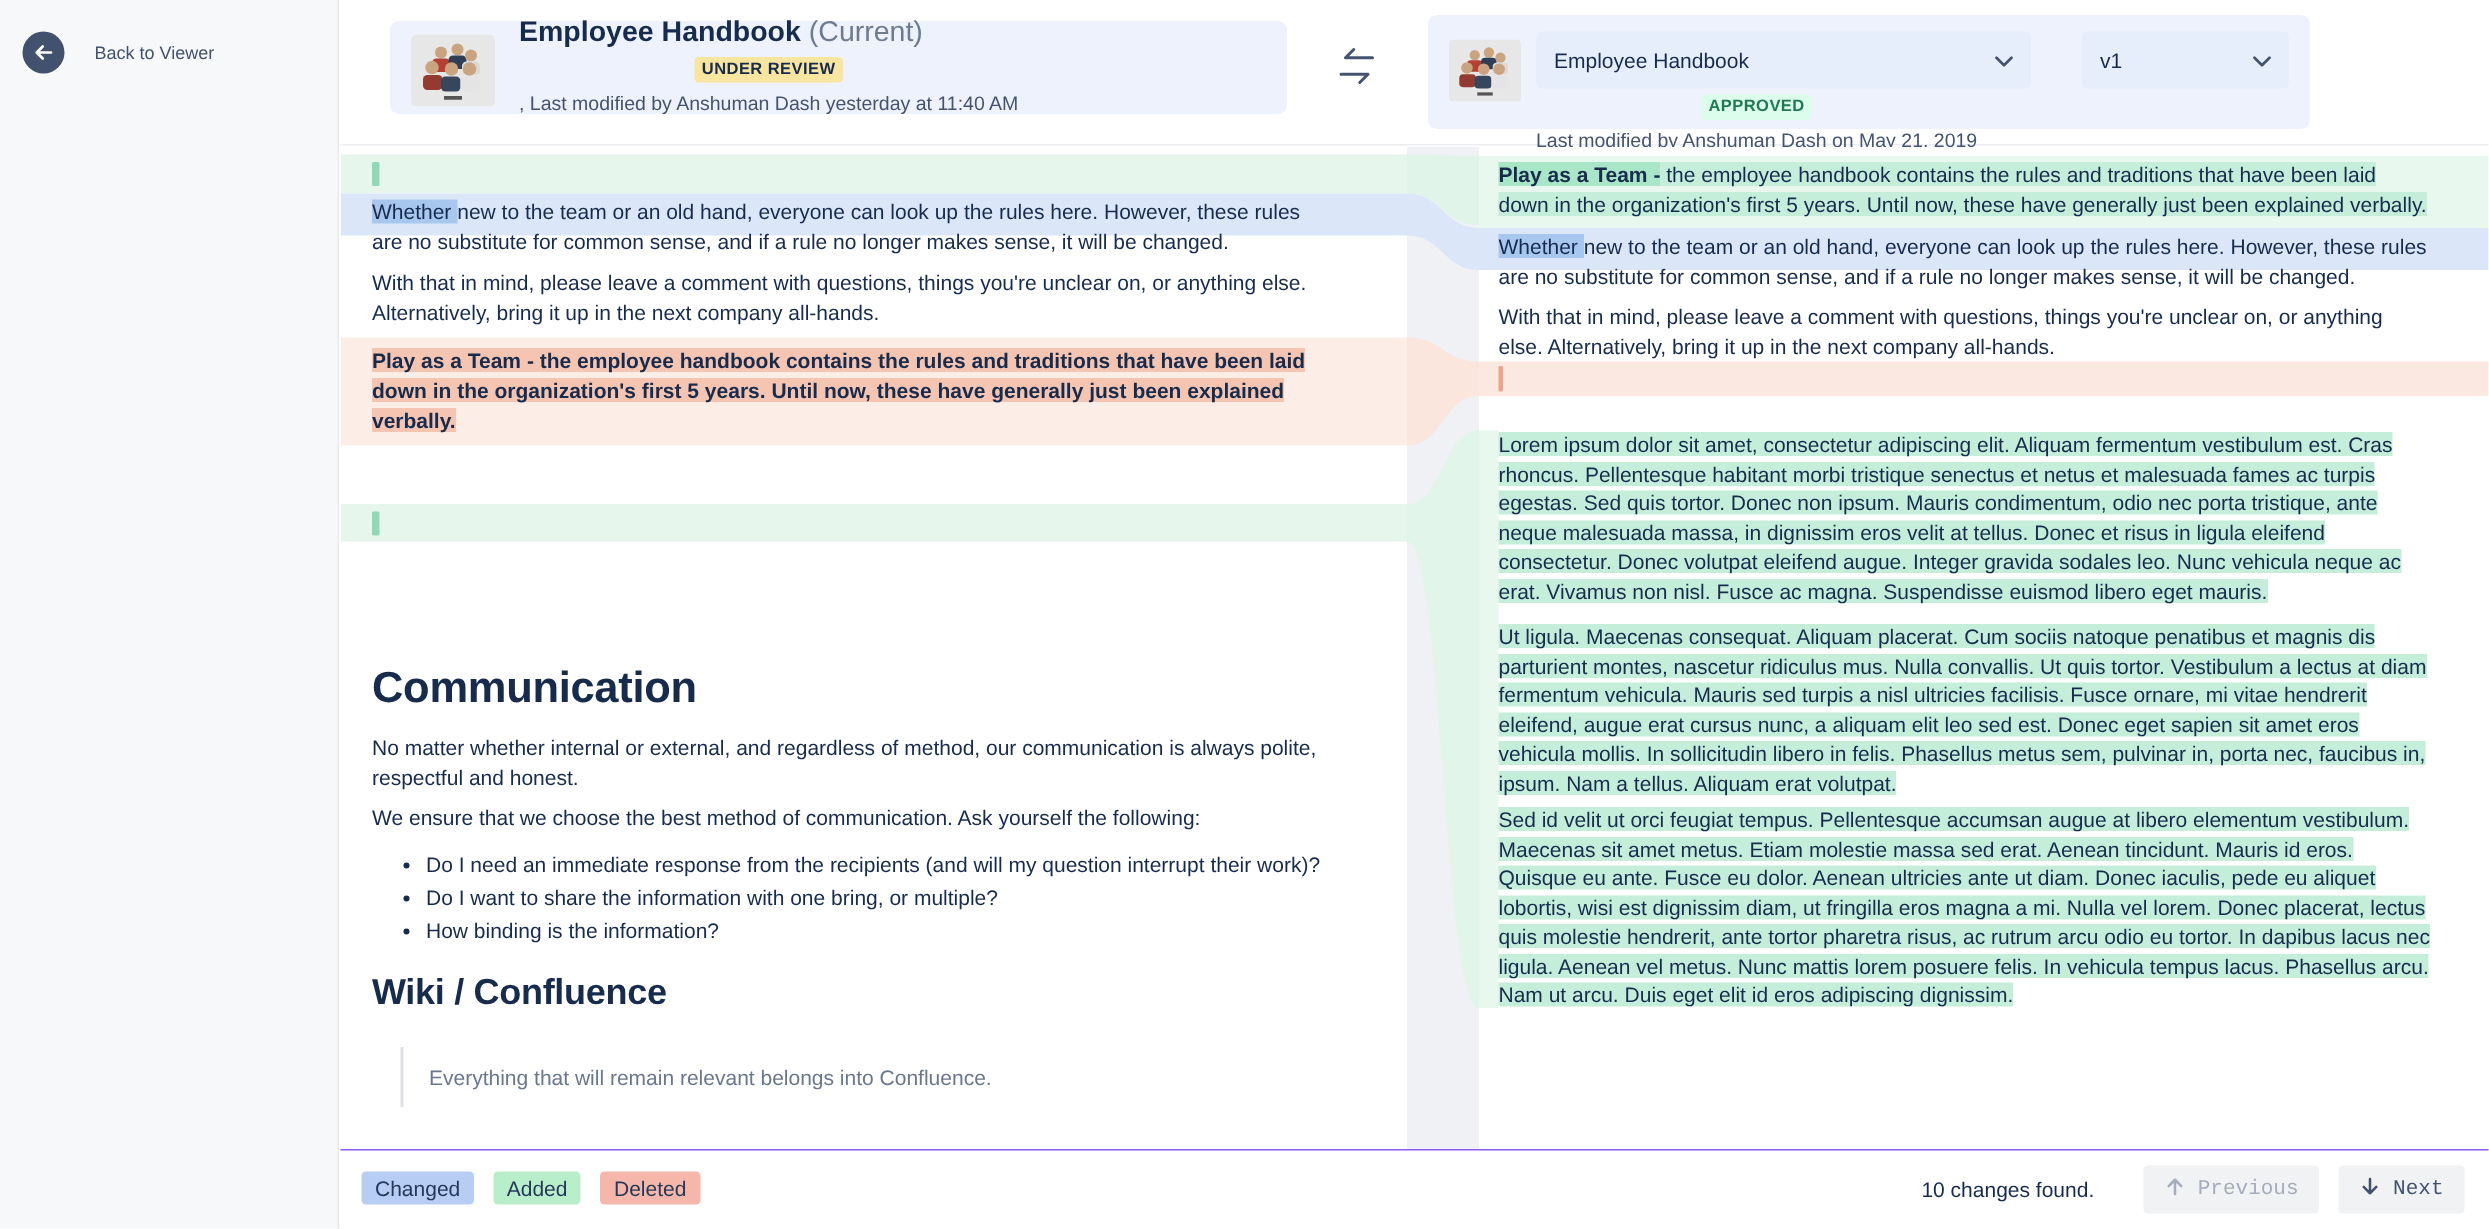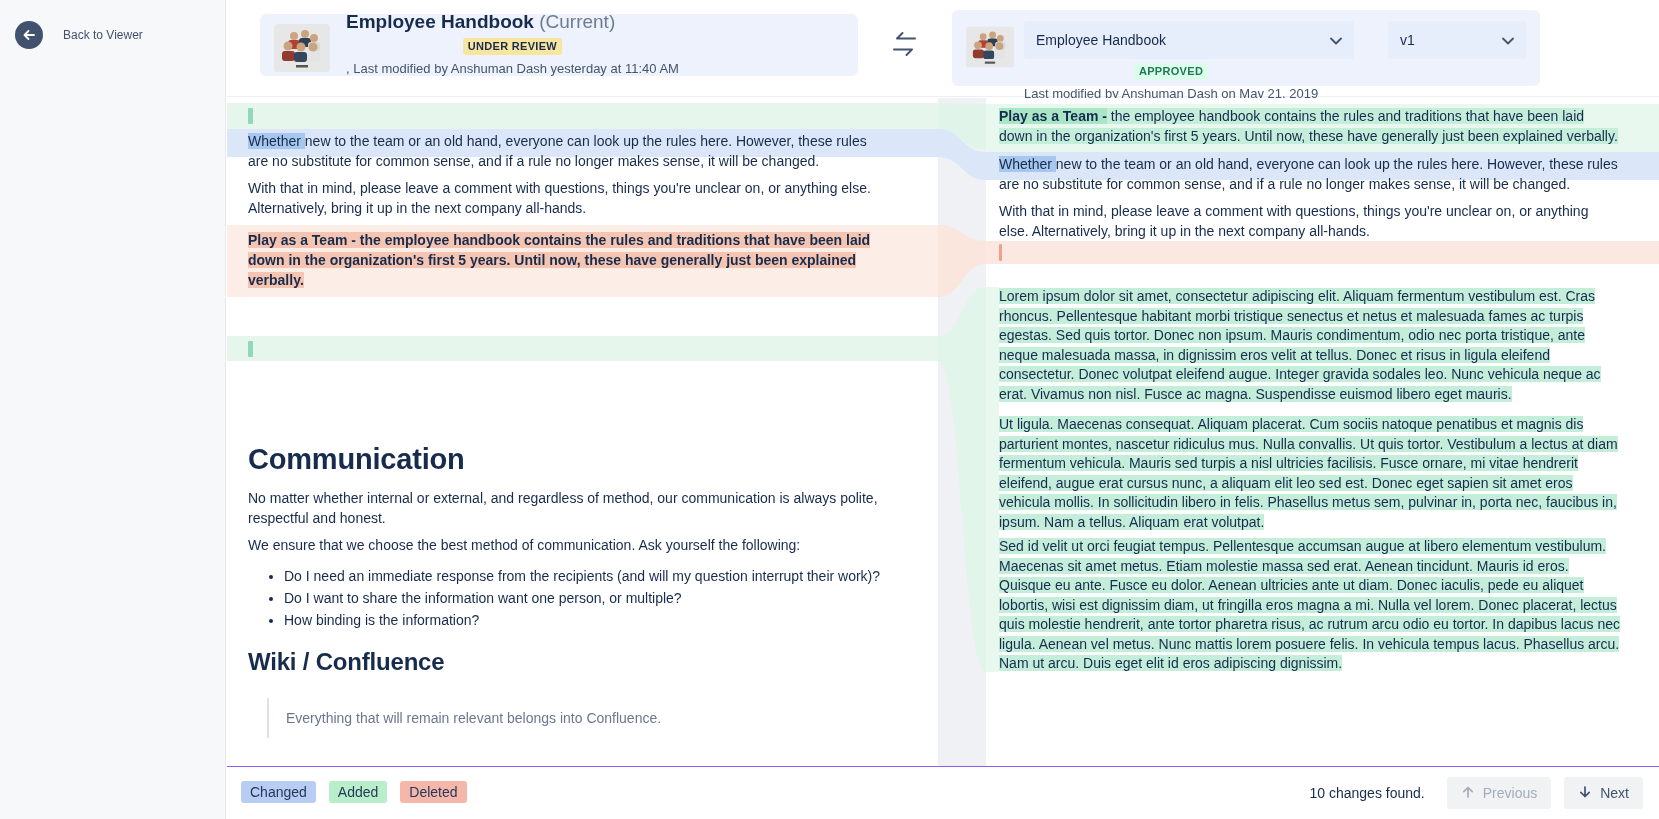--- a/index.html
+++ b/index.html
@@ -63,22 +63,22 @@
   .lorem{line-height:19.5px;}
 
   
   .footer{position:absolute;left:227px;top:766px;width:1432px;height:53px;background:#fff;border-top:1px solid #8b5cf6;}
   .legend{position:absolute;left:14px;top:14px;display:flex;gap:13px;}
   .chip{padding:3px 9px;border-radius:3px;font-size:14px;color:#253858;}
   .chip-changed{background:var(--c-changed,#b8cdf4);}
   .chip-added{background:var(--c-added,#b9eecb);}
   .chip-deleted{background:var(--c-deleted,#f4b7a9);}
   .nav{position:absolute;right:16px;top:10px;display:flex;align-items:center;gap:13px;}
-  .changes-text{font-size:14px;color:#172b4d;margin-right:9px;}
-  .btn{height:32px;padding:0 14px;border:none;border-radius:3px;background:#f1f2f4;font-size:14px;font-family:Liberation Sans, sans-serif;display:flex;align-items:center;gap:8px;cursor:pointer;text-align:center;}
+  .changes-text{font-size:14px;color:#172b4d;margin-right:20px;}
+  .btn{height:32px;padding:0 14px;border:none;border-radius:3px;background:#f1f2f4;font-size:14px;font-family:Liberation Mono, monospace;display:flex;align-items:center;gap:8px;cursor:pointer;text-align:center;}
   .btn-prev{color:#a5adba;}
   .btn-next{color:#42526e;}
 </style>
 </head>
 <body>
 
 <div class="sidebar">
   <div class="back-row">
     <span class="back-circle">
       <svg width="16" height="16" viewBox="0 0 16 16" fill="none" stroke="#ffffff" stroke-width="1.8" stroke-linecap="round" stroke-linejoin="round">
@@ -185,21 +185,21 @@
 
   <div class="band band-green" style="top:238px;height:25px;">
     <span class="tick tick-green" style="left:21px;top:5px;width:5px;height:16px;"></span>
   </div>
 
   <div class="h1" style="top:345px;">Communication</div>
   <div class="p" style="top:390px;">No matter whether internal or external, and regardless of method, our communication is always polite, respectful and honest.</div>
   <div class="p" style="top:437px;">We ensure that we choose the best method of communication. Ask yourself the following:</div>
   <ul class="bullets" style="top:467px;">
     <li>Do I need an immediate response from the recipients (and will my question interrupt their work)?</li>
-    <li>Do I want to share the information want one person, or multiple?</li>
+    <li>Do I want to share the information with one bring, or multiple?</li>
     <li>How binding is the information?</li>
   </ul>
   <div class="h2" style="top:550px;">Wiki / Confluence</div>
   <div class="quote" style="top:600px;">Everything that will remain relevant belongs into Confluence.</div>
 </div>
 
 <div class="gapzone">
   <svg width="48" height="668" viewBox="0 0 48 668">
     <path d="M0,5 C24,5 24,6 48,6 L48,52 C24,52 24,31 0,31 Z" fill="#e0f4e9"></path>
     <path d="M0,31 C24,31 24,54 48,54 L48,82 C24,82 24,59 0,59 Z" fill="#dbe7f8"></path>

